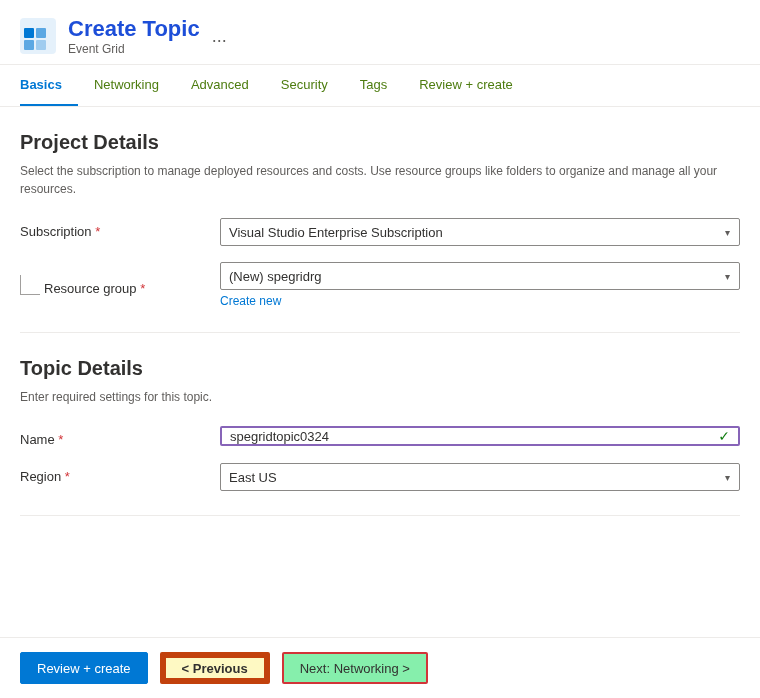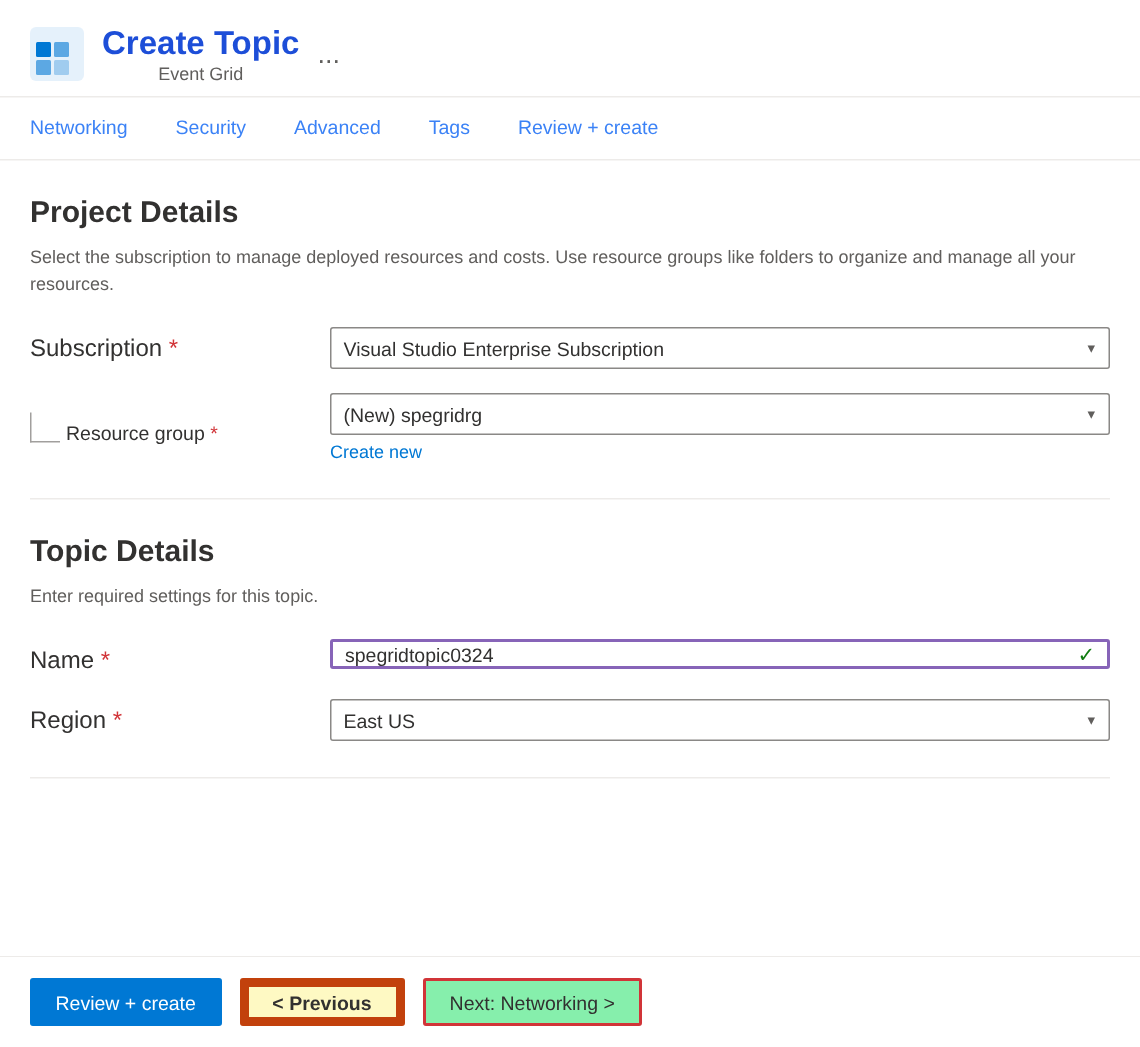--- a/index.html
+++ b/index.html
@@ -25,38 +25,37 @@
     }
     .header-text .title {
       font-size: 22px;
       font-weight: 600;
       color: #1d4ed8;
       line-height: 1.2;
     }
     .header-text .subtitle {
       font-size: 12px;
       color: #605e5c;
-      text-align: center;
     }
     .header-ellipsis {
       margin-left: 12px;
       color: #605e5c;
       font-size: 18px;
       cursor: pointer;
     }
     .tabs {
       display: flex;
       padding: 0 20px;
       border-bottom: 1px solid #edebe9;
       gap: 0;
     }
     .tab {
       padding: 12px 16px;
       font-size: 13px;
-      color: #3b82f6;
+      color: #4d7c0f;
       cursor: pointer;
       border-bottom: 2px solid transparent;
       white-space: nowrap;
     }
     .tab:first-child {
       padding-left: 0;
     }
     .tab.active {
       color: #0078d4;
       border-bottom: 2px solid #0078d4;
@@ -77,21 +76,21 @@
       margin-bottom: 20px;
       line-height: 1.5;
     }
     .form-row {
       display: flex;
       align-items: flex-start;
       margin-bottom: 16px;
     }
     .form-label {
       width: 200px;
-      font-size: 16px;
+      font-size: 13px;
       color: #323130;
       padding-top: 6px;
       flex-shrink: 0;
     }
     .required-star {
       color: #d13438;
     }
     .form-control {
       flex: 1;
     }
@@ -226,23 +225,24 @@
     </svg>
   </div>
   <div class="header-text">
     <div class="title">Create Topic</div>
     <div class="subtitle">Event Grid</div>
   </div>
   <div class="header-ellipsis">...</div>
 </div>
 
 <div class="tabs">
+  <div class="tab active">Basics</div>
   <div class="tab">Networking</div>
+  <div class="tab">Advanced</div>
   <div class="tab">Security</div>
-  <div class="tab">Advanced</div>
   <div class="tab">Tags</div>
   <div class="tab">Review + create</div>
 </div>
 
 <div class="content">
 
   <div>
     <div class="section-title">Project Details</div>
     <div class="section-description">Select the subscription to manage deployed resources and costs. Use resource groups like folders to organize and manage all your resources.</div>
 

